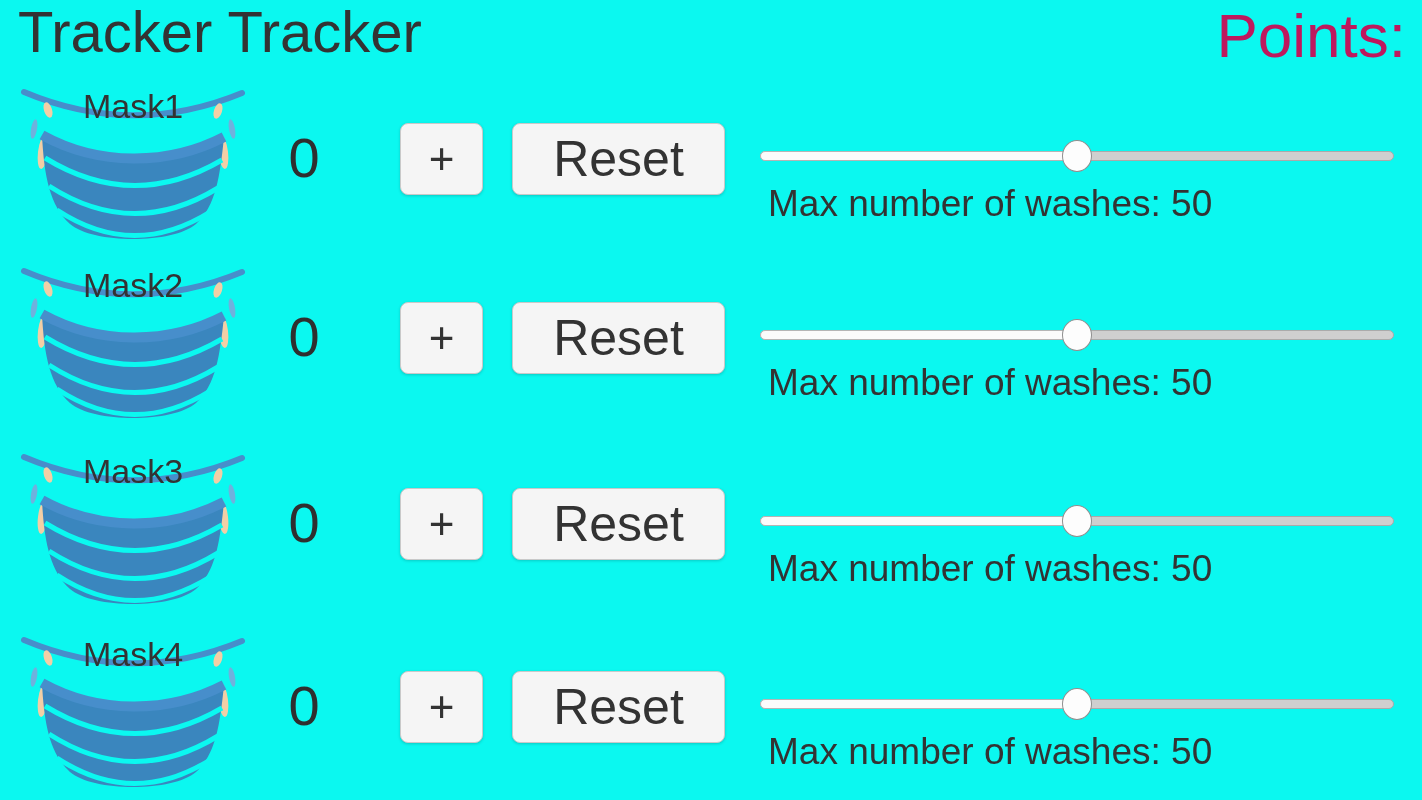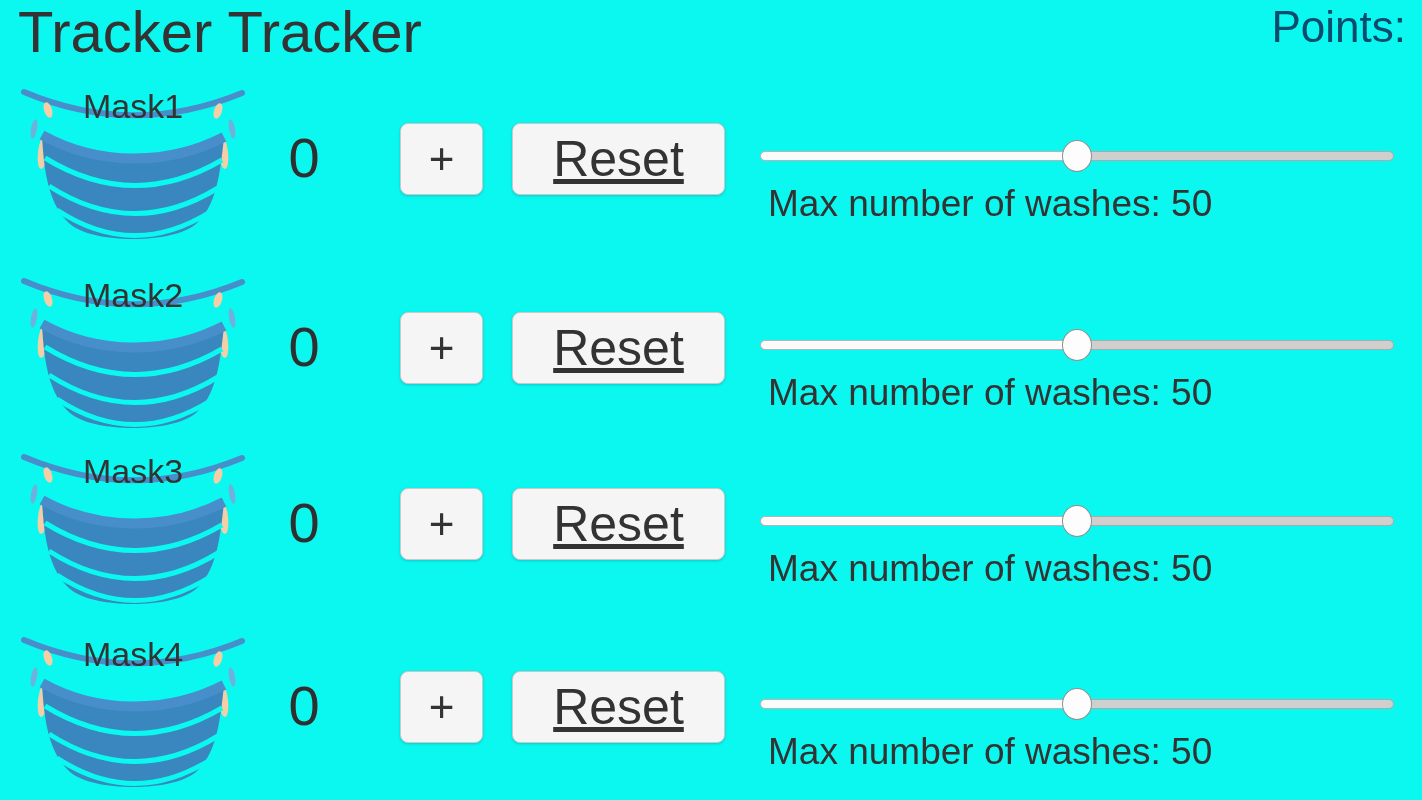--- a/index.html
+++ b/index.html
@@ -8,44 +8,44 @@
     background:#0bf8f0;
     font-family:"Liberation Sans", sans-serif;
     color:#333333;
   }
   .header-title{
     position:absolute;left:18px;top:3px;
     font-size:58px;line-height:1;color:#333333;white-space:nowrap;
   }
   .points{
     position:absolute;right:16px;top:5px;
-    font-size:44px;line-height:1;color:#0c4a6e;white-space:nowrap;
+    font-size:62px;line-height:1;color:#be185d;white-space:nowrap;
     display:flex;align-items:flex-start;gap:8px;
   }
   .points .pts-value{display:inline-block;transform:translateY(7px);}
   .row{position:absolute;left:0;width:1422px;height:183px;}
-  .row0{top:78px;padding-left:8px;} .row1{top:267px;} .row2{top:443px;padding-left:38px;} .row3{top:626px;}
+  .row0{top:78px;padding-left:8px;} .row1{top:257px;} .row2{top:443px;padding-left:38px;} .row3{top:626px;}
   .mask-svg{position:absolute;left:18px;top:6px;width:230px;height:172px;}
   .mask-label-text{
     font-family:"Liberation Sans", sans-serif;
     font-size:34px;fill:#333333;
   }
   .count{
     position:absolute;left:272px;top:52px;width:64px;
     font-size:56px;line-height:1;text-align:center;color:#2f2f2f;
   }
   .btn{
     position:absolute;top:45px;
     background:#f5f5f5;border:1px solid #c9c9c9;border-radius:8px;
     box-shadow:0 1px 3px rgba(0,0,0,0.18);
     color:#333333;display:flex;align-items:center;justify-content:center;
     box-sizing:border-box;cursor:pointer;
   }
   .plus-btn{left:400px;width:83px;height:72px;font-size:44px;}
-  .reset-btn{left:512px;width:213px;height:72px;font-size:50px;text-decoration:underline;}
+  .reset-btn{left:512px;width:213px;height:72px;font-size:50px;}
   .slider{
     position:absolute;left:760px;top:58px;width:634px;height:40px;cursor:pointer;
   }
   .slider-track{
     position:absolute;left:0;top:15px;width:634px;height:10px;
     background:#cfcfcf;border:1px solid #aaaaaa;border-radius:6px;
     box-sizing:border-box;
   }
   .slider-fill{
     position:absolute;left:0;top:15px;height:10px;

